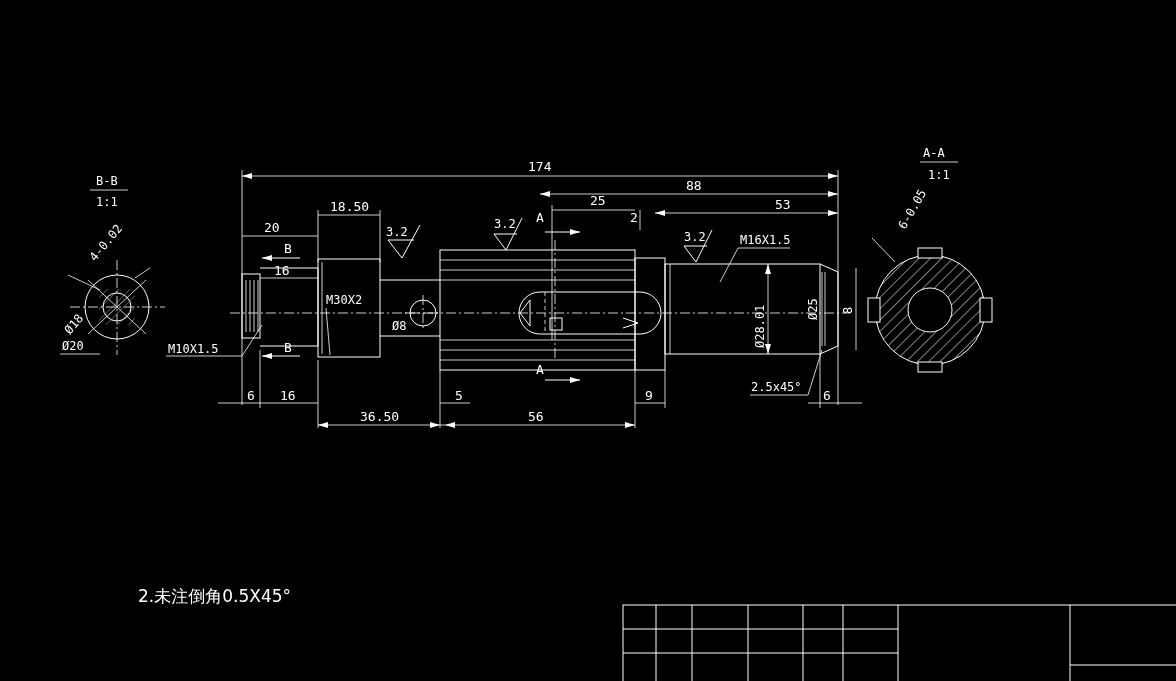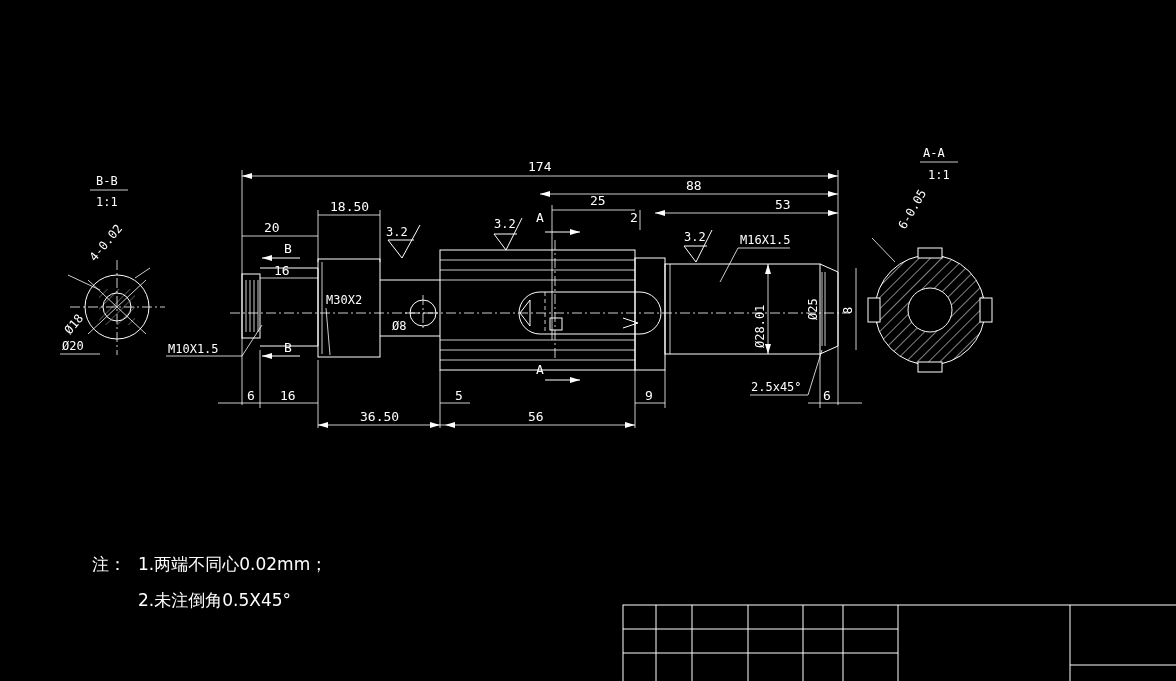--- a/index.html
+++ b/index.html
@@ -8,21 +8,21 @@
   #drawing text { fill: #ffffff; font-family: "DejaVu Sans Mono", monospace; }
   .ln { stroke: #ffffff; stroke-width: 1; fill: none; }
   .thin { stroke: #ffffff; stroke-width: 0.8; fill: none; }
   .ctr { stroke: #ffffff; stroke-width: 0.8; fill: none; stroke-dasharray: 10 3 2 3; }
   .hid { stroke: #ffffff; stroke-width: 0.8; fill: none; stroke-dasharray: 4 3; }
   .dim { font-size: 13px; }
   .lbl { font-size: 12px; }
   .arr { fill: #ffffff; stroke: none; }
   .notes { position: absolute; left: 92px; top: 546px; color: #fff; font-family: "DejaVu Sans", sans-serif; font-size: 17px; line-height: 36px; }
   .notes .row { white-space: pre; }
-  .notes .indent { padding-left: 46px; }
+  .notes .indent { padding-left: 46px; margin-top: 32px; }
   .notes .head { display: inline-block; width: 46px; }
 </style>
 </head>
 <body>
 
 <svg id="drawing" viewBox="0 0 1176 681" width="1176" height="681" xmlns="http://www.w3.org/2000/svg">
   <defs>
     <pattern id="hatch" patternUnits="userSpaceOnUse" width="8" height="8" patternTransform="rotate(45)">
       <line x1="0" y1="0" x2="0" y2="8" stroke="#fff" stroke-width="1"></line>
     </pattern>
@@ -234,15 +234,14 @@
     <line class="ln" x1="748" y1="605" x2="748" y2="681"></line>
     <line class="ln" x1="803" y1="605" x2="803" y2="681"></line>
     <line class="ln" x1="843" y1="605" x2="843" y2="681"></line>
     <line class="ln" x1="898" y1="605" x2="898" y2="681"></line>
     <line class="ln" x1="1070" y1="605" x2="1070" y2="681"></line>
     <line class="ln" x1="1070" y1="665" x2="1176" y2="665"></line>
   </g>
 </svg>
 
 <div class="notes">
-  <div class="row"><span class="head">注：</span><span>1.两端不同心0.02mm；</span></div>
   <div class="row indent"><span>2.未注倒角0.5X45°</span></div>
 </div>
 
 </body></html>

